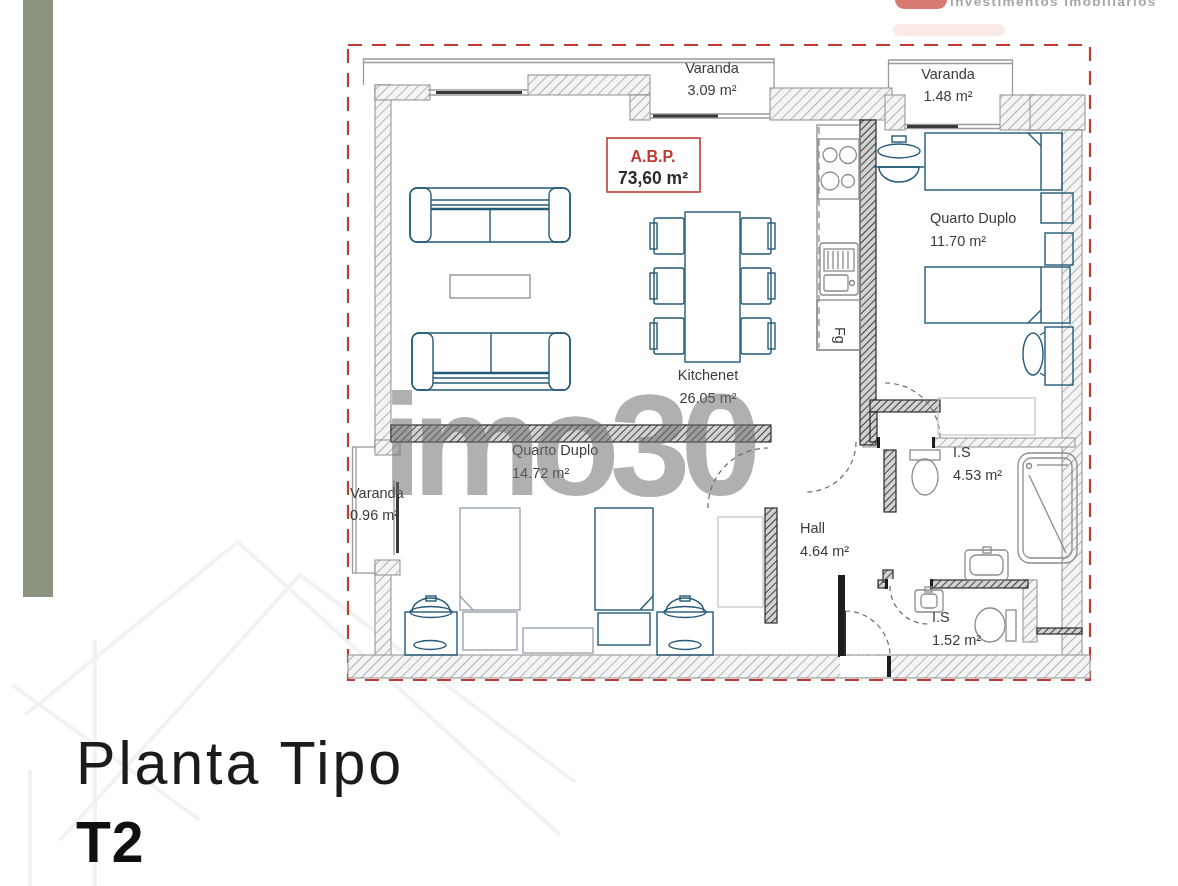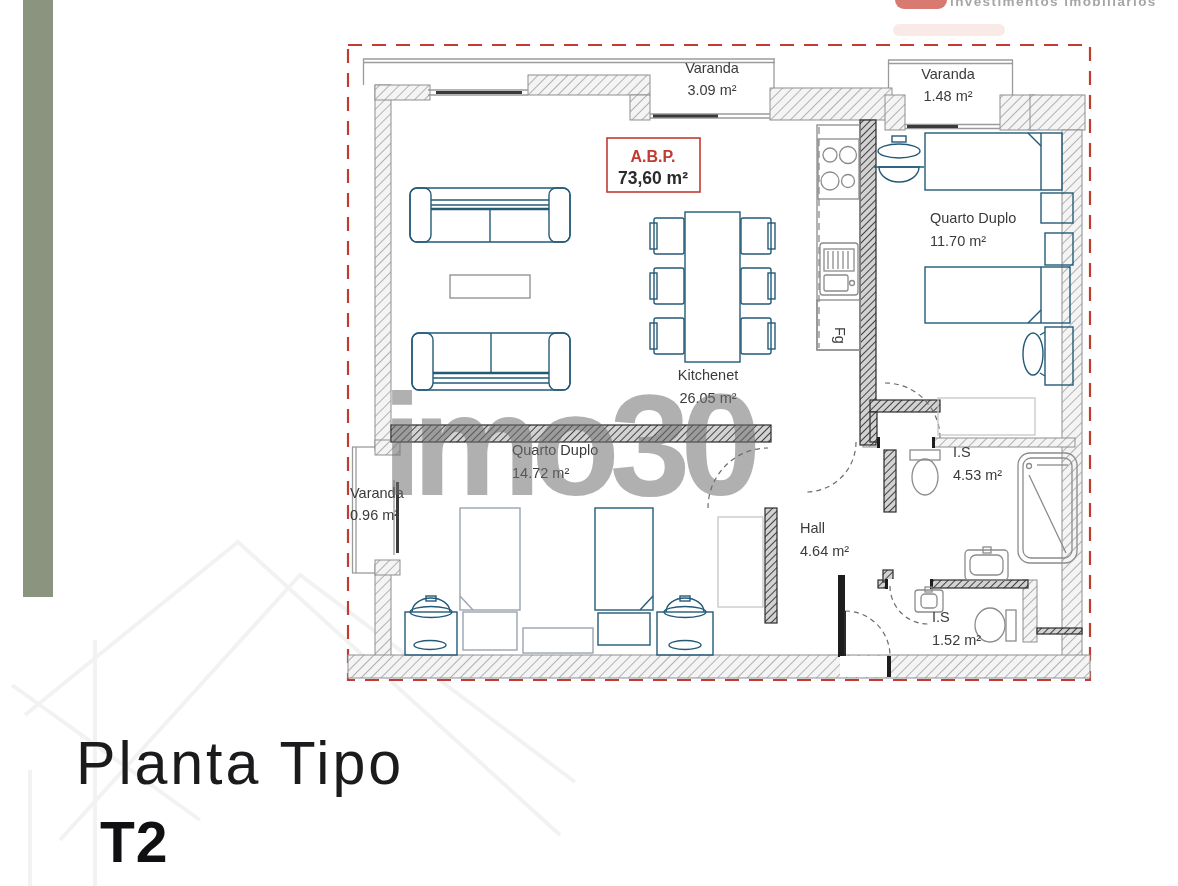--- a/index.html
+++ b/index.html
@@ -12,21 +12,21 @@
   .logo-pill{position:absolute;left:895px;top:-10px;width:52px;height:19px;border-radius:9px;background:#d97a72;}
   .logo-ghost{position:absolute;left:893px;top:24px;width:112px;height:12px;border-radius:6px;background:rgba(217,122,114,0.16);}
   .logo-tagline{position:absolute;left:950px;top:-6px;font-size:13.5px;color:#a6a6a6;letter-spacing:1.4px;font-weight:bold;white-space:nowrap;}
   .plan-wrap{position:absolute;left:340px;top:35px;width:760px;height:660px;}
   .imo-wm{
     position:absolute;left:382px;top:373px;font-size:145px;line-height:1;
     font-weight:bold;letter-spacing:-10px;color:rgba(112,112,112,0.55);
     font-family:Liberation Sans, sans-serif;pointer-events:none;white-space:nowrap;
   }
   .plan-title{position:absolute;left:76px;top:733px;font-size:61px;line-height:1;letter-spacing:3px;color:#1b1b1d;font-weight:400;transform:scaleX(0.97);transform-origin:left;}
-  .plan-type{position:absolute;left:76px;top:814px;font-size:57px;line-height:1;letter-spacing:1px;color:#101012;font-weight:bold;margin-left:24px;}
+  .plan-type{position:absolute;left:76px;top:814px;font-size:57px;line-height:1;letter-spacing:1px;color:#101012;font-weight:bold;}
   
   .wE{fill:url(#hatchE);stroke:#8f8f8f;stroke-width:1;}
   .wD{fill:url(#hatchD);stroke:#2b2b2b;stroke-width:1.2;}
   .fb{fill:none;stroke:#235a78;stroke-width:1.4;}
   .fg{fill:none;stroke:#8c8c8c;stroke-width:1.3;}
   .fgb{fill:none;stroke:#9aa4b0;stroke-width:1.4;}
   .fgl{fill:none;stroke:#c6c6c6;stroke-width:1.3;}
   .rail{stroke:#9b9b9b;stroke-width:1.3;fill:none;}
   .wdk{stroke:#3a3a3a;stroke-width:3;fill:none;}
   .arc{fill:none;stroke:#6b6b6b;stroke-width:1.2;stroke-dasharray:5 4;}

